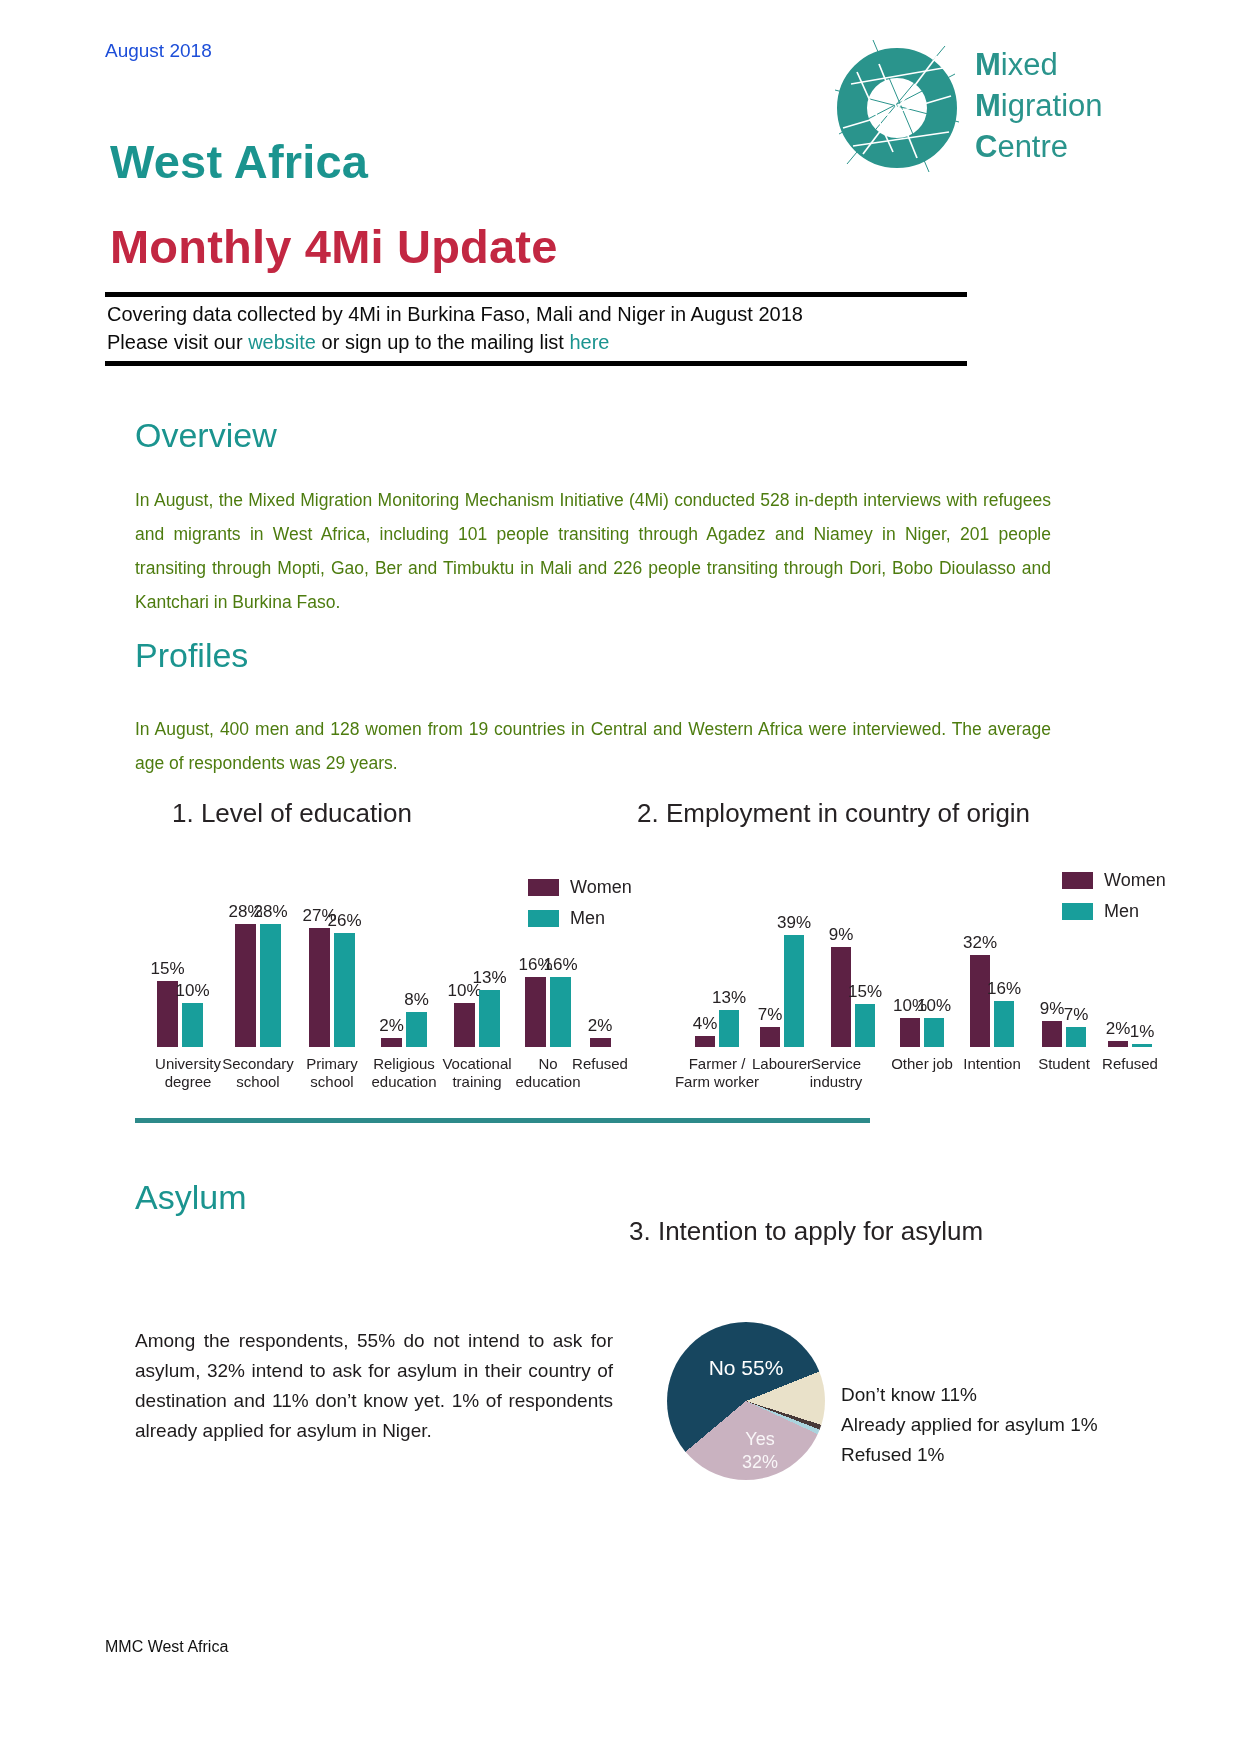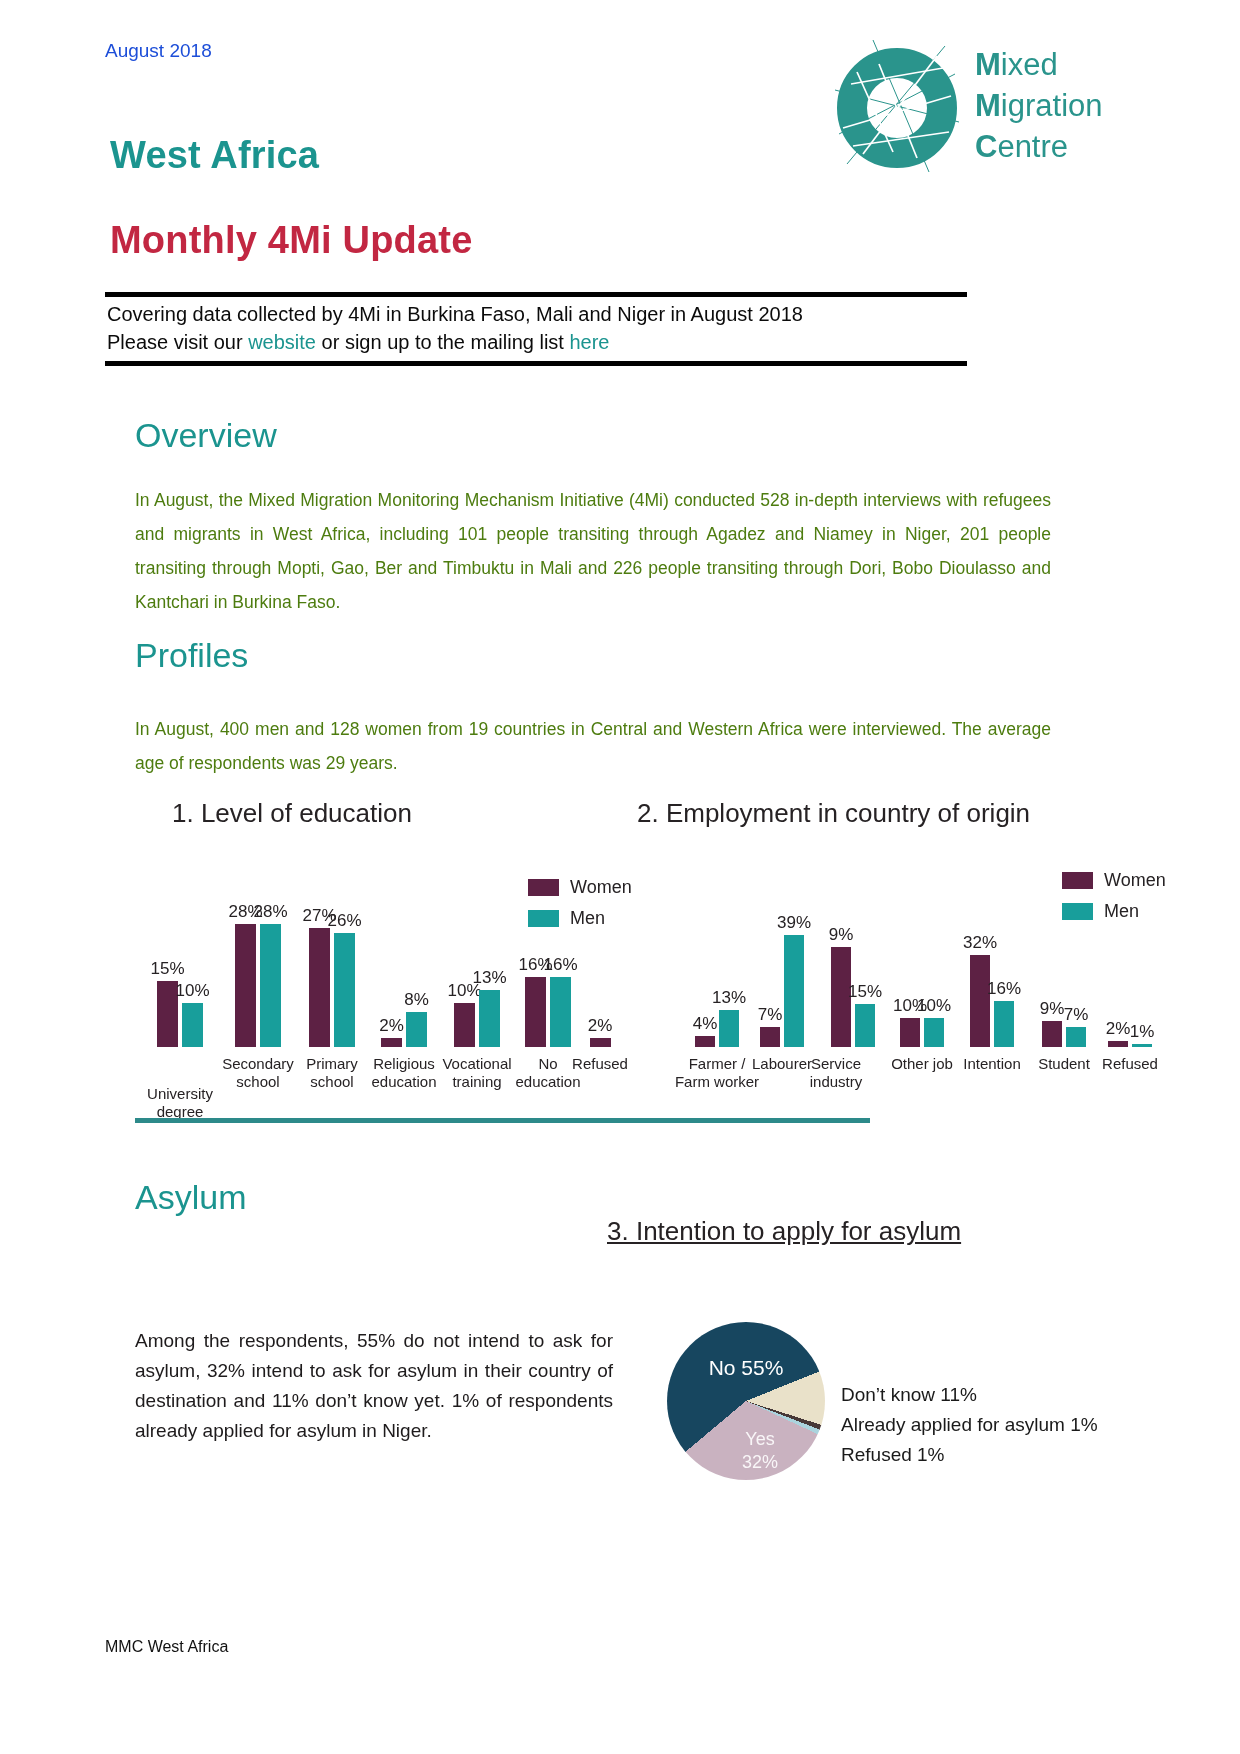--- a/index.html
+++ b/index.html
@@ -9,21 +9,21 @@
     --logo:#2a948c;
   }
   html,body{margin:0;padding:0;background:#e8e8e8;}
   .page{
     position:relative;width:1240px;height:1754px;margin:0 auto;
     background:#ffffff;font-family:"Liberation Sans",sans-serif;color:var(--text);
     overflow:hidden;
   }
   .abs{position:absolute;}
   .date{font-size:19px;color:#1d4ed8;}
-  .title-line{font-size:38px;font-weight:bold;letter-spacing:.2px;}
+  .title-line{font-size:47px;font-weight:bold;letter-spacing:.2px;}
   .title-teal{color:var(--teal);}
   .title-crimson{color:var(--crimson);margin-top:33px;}
   .rule{background:#000;height:5px;}
   .banner{font-size:20px;color:#0b0b0b;}
   .link{color:var(--teal);cursor:pointer;}
   .heading{font-size:34px;color:var(--teal);}
   .body-text{font-size:17.5px;line-height:34px;text-align:justify;color:#4d7c0f;}
   .chart-title{font-size:26px;color:#262224;}
   .cat-label{font-size:15px;line-height:18px;text-align:center;white-space:pre-line;color:#262224;}
   .val-label{font-size:17px;text-align:center;color:#262224;}
@@ -89,21 +89,21 @@
   <div id="charts-layer" class="abs" style="left:0;top:0;width:1240px;height:1754px;">
       <div class="abs chart-title" style="left: 172px; top: 798px;">1. Level of education</div>
       <div class="abs" style="left: 528px; top: 879px; width: 31px; height: 17px; background: rgb(93, 33, 68);"></div>
       <div class="abs legend-label" style="left: 570px; top: 877px;">Women</div>
       <div class="abs" style="left: 528px; top: 910px; width: 31px; height: 17px; background: rgb(24, 158, 155);"></div>
       <div class="abs legend-label" style="left: 570px; top: 908px;">Men</div>
       <div class="abs" style="left: 157px; top: 981px; width: 21px; height: 66px; background: rgb(93, 33, 68);"></div>
       <div class="abs val-label" style="left: 143.5px; top: 959px; width: 48px;">15%</div>
       <div class="abs" style="left: 182px; top: 1003px; width: 21px; height: 44px; background: rgb(24, 158, 155);"></div>
       <div class="abs val-label" style="left: 168.5px; top: 981px; width: 48px;">10%</div>
-      <div class="abs cat-label" style="left: 132px; top: 1055px; width: 96px; margin-top: 30px;">University
+      <div class="abs cat-label" style="left: 140px; top: 1055px; width: 96px;">University
 degree</div>
       <div class="abs" style="left: 235px; top: 924px; width: 21px; height: 123px; background: rgb(93, 33, 68);"></div>
       <div class="abs val-label" style="left: 221.5px; top: 902px; width: 48px;">28%</div>
       <div class="abs" style="left: 260px; top: 924px; width: 21px; height: 123px; background: rgb(24, 158, 155);"></div>
       <div class="abs val-label" style="left: 246.5px; top: 902px; width: 48px;">28%</div>
       <div class="abs cat-label" style="left: 210px; top: 1055px; width: 96px;">Secondary
 school</div>
       <div class="abs" style="left: 309px; top: 928px; width: 21px; height: 119px; background: rgb(93, 33, 68);"></div>
       <div class="abs val-label" style="left: 295.5px; top: 906px; width: 48px;">27%</div>
       <div class="abs" style="left: 334px; top: 933px; width: 21px; height: 114px; background: rgb(24, 158, 155);"></div>
@@ -166,21 +166,21 @@
       <div class="abs" style="left: 1042px; top: 1021px; width: 20px; height: 26px; background: rgb(93, 33, 68);"></div>
       <div class="abs val-label" style="left: 1028px; top: 999px; width: 48px;">9%</div>
       <div class="abs" style="left: 1066px; top: 1027px; width: 20px; height: 20px; background: rgb(24, 158, 155);"></div>
       <div class="abs val-label" style="left: 1052px; top: 1005px; width: 48px;">7%</div>
       <div class="abs cat-label" style="left: 1016px; top: 1055px; width: 96px;">Student</div>
       <div class="abs" style="left: 1108px; top: 1041px; width: 20px; height: 6px; background: rgb(93, 33, 68);"></div>
       <div class="abs val-label" style="left: 1094px; top: 1019px; width: 48px;">2%</div>
       <div class="abs" style="left: 1132px; top: 1044px; width: 20px; height: 3px; background: rgb(24, 158, 155);"></div>
       <div class="abs val-label" style="left: 1118px; top: 1022px; width: 48px;">1%</div>
       <div class="abs cat-label" style="left: 1082px; top: 1055px; width: 96px;">Refused</div>
-      <div class="abs chart-title" style="left: 607px; top: 1216px; text-decoration: underline;">3. Intention to apply for asylum</div>
+      <div class="abs chart-title" style="left: 629px; top: 1216px;">3. Intention to apply for asylum</div>
       <div class="abs pie" style="left: 667px; top: 1322px; width: 158px; height: 158px; background: conic-gradient(from 230deg, rgb(23, 70, 95) 0deg, rgb(23, 70, 95) 198deg, rgb(233, 225, 201) 198deg, rgb(233, 225, 201) 237.6deg, rgb(71, 56, 55) 237.6deg, rgb(71, 56, 55) 241.2deg, rgb(171, 211, 221) 241.2deg, rgb(171, 211, 221) 244.8deg, rgb(201, 178, 192) 244.8deg, rgb(201, 178, 192) 360deg);"></div>
       <div class="abs pie-label" style="left: 676px; top: 1356px; width: 140px;">No 55%</div>
       <div class="abs pie-label-small" style="left: 722px; top: 1428px; width: 76px;">Yes
 32%</div>
       <div class="abs pie-legend" style="left: 841px; top: 1380px; width: 320px;">Don’t know 11%</div>
       <div class="abs pie-legend" style="left: 841px; top: 1410px; width: 320px;">Already applied for asylum 1%</div>
       <div class="abs pie-legend" style="left: 841px; top: 1440px; width: 320px;">Refused 1%</div>
     </div>
 
   <div class="abs divider" style="left:135px;top:1118px;width:735px;"></div>

